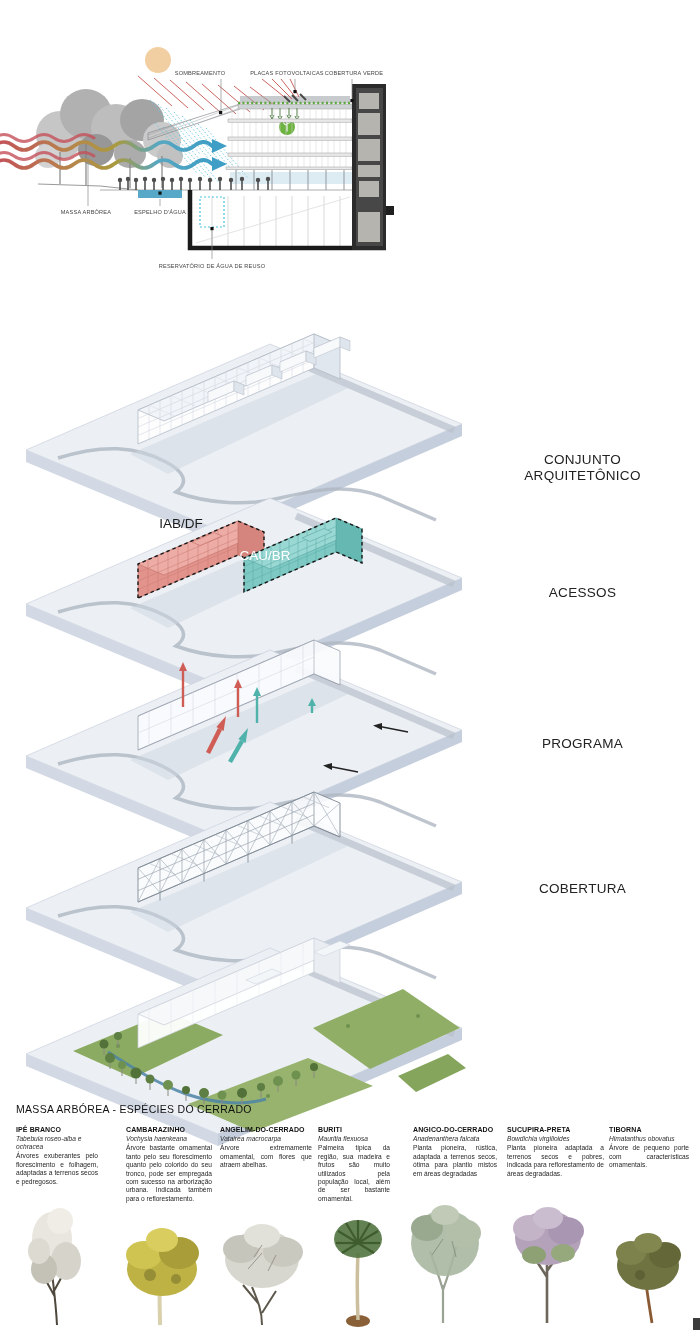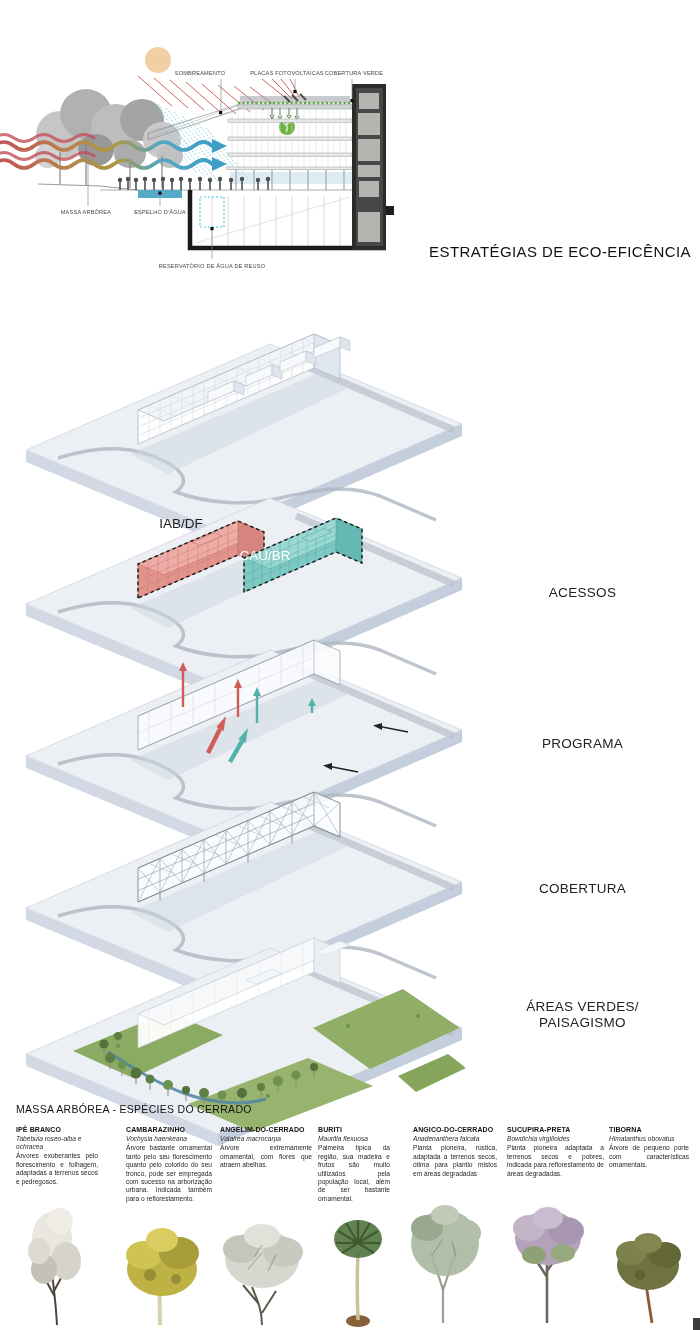--- a/index.html
+++ b/index.html
@@ -244,21 +244,20 @@
     <g font-size="5.6" fill="#454545" text-anchor="middle" letter-spacing="0.2">
       <text x="200" y="75">SOMBREAMENTO</text>
       <text x="287" y="75">PLACAS FOTOVOLTAICAS</text>
       <text x="354" y="75">COBERTURA VERDE</text>
       <text x="86" y="214">MASSA ARBÓREA</text>
       <text x="160" y="214">ESPELHO D'ÁGUA</text>
       <text x="212" y="268">RESERVATÓRIO DE ÁGUA DE REUSO</text>
     </g>
   </svg>
 
-  <div class="abs eco-title">ESTRATÉGIAS DE ECO-EFICÊNCIA</div>
 
   <svg class="abs" style="left:18px;top:332px" width="470" height="215" viewBox="0 0 470 215">
     <polygon points="8,118 252,12 444,92 200,198" fill="#ecf0f5" stroke="#c2cad6" stroke-width="0.6"></polygon>
     <polygon points="8,118 8,130 200,210 200,198" fill="#d2d9e4"></polygon>
     <polygon points="200,198 200,210 444,104 444,92" fill="#c5cedc"></polygon>
     <line x1="278" y1="30" x2="436" y2="98" stroke="#b9c1cc" stroke-width="7" opacity="0.7"></line>
     <path d="M40,126 C85,112 118,114 148,130 C165,139 172,150 158,160 C190,172 230,174 262,166 C300,157 330,152 362,164 L418,188" fill="none" stroke="#aeb6c2" stroke-width="3.5" opacity="0.8"></path>
     <polygon points="112,122 298,42 330,56 150,142" fill="#cdd5e0" opacity="0.5"></polygon>
     <g>
       <polygon points="120,112 296,36 296,2 120,78" fill="#fdfdfe" stroke="#aab3bf" stroke-width="0.7"></polygon>
@@ -276,20 +275,24 @@
         <polygon points="228,54 254,43 254,33 228,44" fill="#f7f9fb"></polygon>
         <polygon points="254,43 264,47 264,37 254,33" fill="#dfe5ec"></polygon>
       <polygon points="262,30 288,19 298,23 272,34" fill="#eef2f6"></polygon>
         <polygon points="262,40 288,29 288,19 262,30" fill="#f7f9fb"></polygon>
         <polygon points="288,29 298,33 298,23 288,19" fill="#dfe5ec"></polygon>
       <polygon points="296,16 322,5 332,9 306,20" fill="#eef2f6"></polygon>
         <polygon points="296,26 322,15 322,5 296,16" fill="#f7f9fb"></polygon>
         <polygon points="322,15 332,19 332,9 322,5" fill="#dfe5ec"></polygon>
     </g>
   </svg>
+  <div class="abs layer-label" style="top:452px">
+    <div>CONJUNTO</div>
+    <div>ARQUITETÔNICO</div>
+  </div>
 
   <svg class="abs" style="left:18px;top:486px" width="470" height="215" viewBox="0 0 470 215">
     <polygon points="8,118 252,12 444,92 200,198" fill="#ecf0f5" stroke="#c2cad6" stroke-width="0.6"></polygon>
     <polygon points="8,118 8,130 200,210 200,198" fill="#d2d9e4"></polygon>
     <polygon points="200,198 200,210 444,104 444,92" fill="#c5cedc"></polygon>
     <line x1="278" y1="30" x2="436" y2="98" stroke="#b9c1cc" stroke-width="7" opacity="0.7"></line>
     <path d="M40,126 C85,112 118,114 148,130 C165,139 172,150 158,160 C190,172 230,174 262,166 C300,157 330,152 362,164 L418,188" fill="none" stroke="#aeb6c2" stroke-width="3.5" opacity="0.8"></path>
     <polygon points="112,122 298,42 330,56 150,142" fill="#cdd5e0" opacity="0.5"></polygon>
     <g>
       <polygon points="120,112 220,69 220,35 120,78" fill="#e2938c" stroke="#b9675f" stroke-width="0.6"></polygon>
@@ -426,24 +429,20 @@
       <line x1="86" y1="112" x2="86" y2="119"></line>
         <circle cx="86" cy="108" r="4.5" fill="#527239" stroke="none"></circle>
       <line x1="100" y1="104" x2="100" y2="111"></line>
         <circle cx="100" cy="100" r="4" fill="#5d7f43" stroke="none"></circle>
       <line x1="278" y1="143" x2="278" y2="150"></line>
         <circle cx="278" cy="139" r="4.5" fill="#6f9150" stroke="none"></circle>
       <line x1="296" y1="135" x2="296" y2="142"></line>
         <circle cx="296" cy="131" r="4" fill="#527239" stroke="none"></circle>
     </g>
   </svg>
-  <div class="abs layer-label" style="top:999px">
-    <div>ÁREAS VERDES/</div>
-    <div>PAISAGISMO</div>
-  </div>
 
   <div class="abs species-header">MASSA ARBÓREA -  ESPÉCIES DO CERRADO</div>
 
   <div class="abs sp-col" style="left:16px;width:82px">
     <div class="sp-name">IPÊ BRANCO</div>
     <div class="sp-binomial">Tabebuia roseo-alba e ochracea</div>
     <div class="sp-desc">Árvores exuberantes pelo florescimento e folhagem, adaptadas a terrenos secos e pedregosos.</div>
   </div>
   <div class="abs sp-col" style="left:126px;width:86px">
     <div class="sp-name">CAMBARAZINHO</div>

